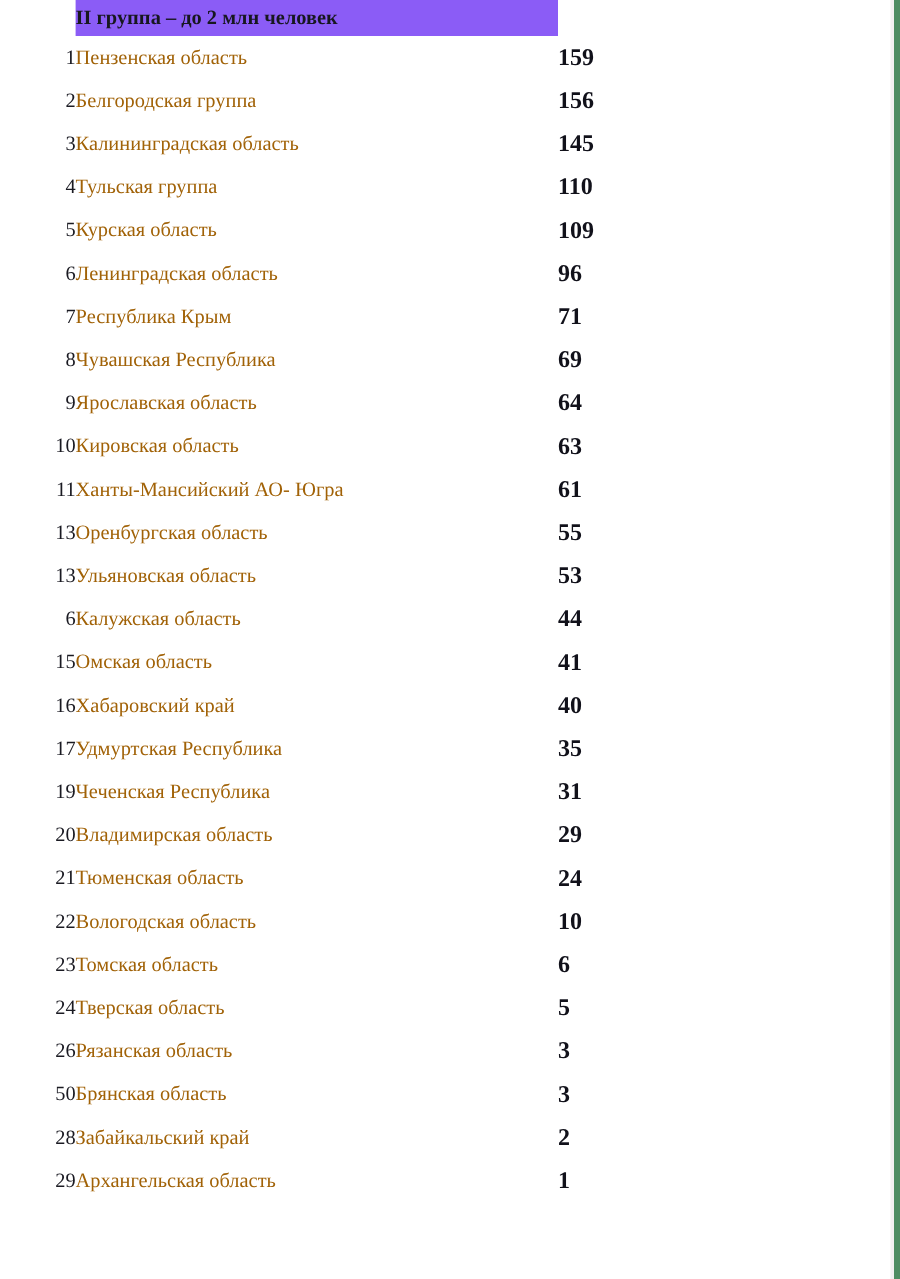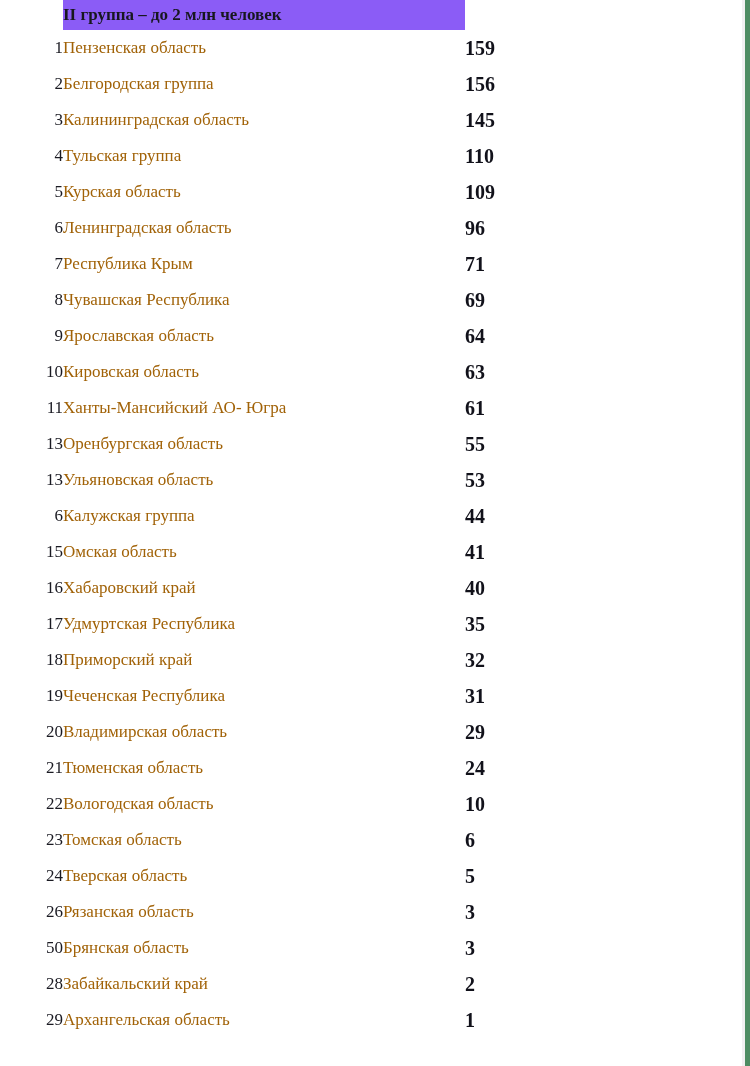--- a/index.html
+++ b/index.html
@@ -202,42 +202,37 @@
         <td class="cell-region">Оренбургская область</td>
         <td class="cell-value">55</td>
       </tr>
       <tr>
         <td class="cell-index">13</td>
         <td class="cell-region">Ульяновская область</td>
         <td class="cell-value">53</td>
       </tr>
       <tr>
         <td class="cell-index">6</td>
-        <td class="cell-region">Калужская группа</td>
+        <td class="cell-region">Калужская область</td>
         <td class="cell-value">44</td>
       </tr>
       <tr>
         <td class="cell-index">15</td>
         <td class="cell-region">Омская область</td>
         <td class="cell-value">41</td>
       </tr>
       <tr>
         <td class="cell-index">16</td>
         <td class="cell-region">Хабаровский край</td>
         <td class="cell-value">40</td>
       </tr>
       <tr>
         <td class="cell-index">17</td>
         <td class="cell-region">Удмуртская Республика</td>
         <td class="cell-value">35</td>
-      </tr>
-      <tr>
-        <td class="cell-index">18</td>
-        <td class="cell-region">Приморский край</td>
-        <td class="cell-value">32</td>
       </tr>
       <tr>
         <td class="cell-index">19</td>
         <td class="cell-region">Чеченская Республика</td>
         <td class="cell-value">31</td>
       </tr>
       <tr>
         <td class="cell-index">20</td>
         <td class="cell-region">Владимирская область</td>
         <td class="cell-value">29</td>

